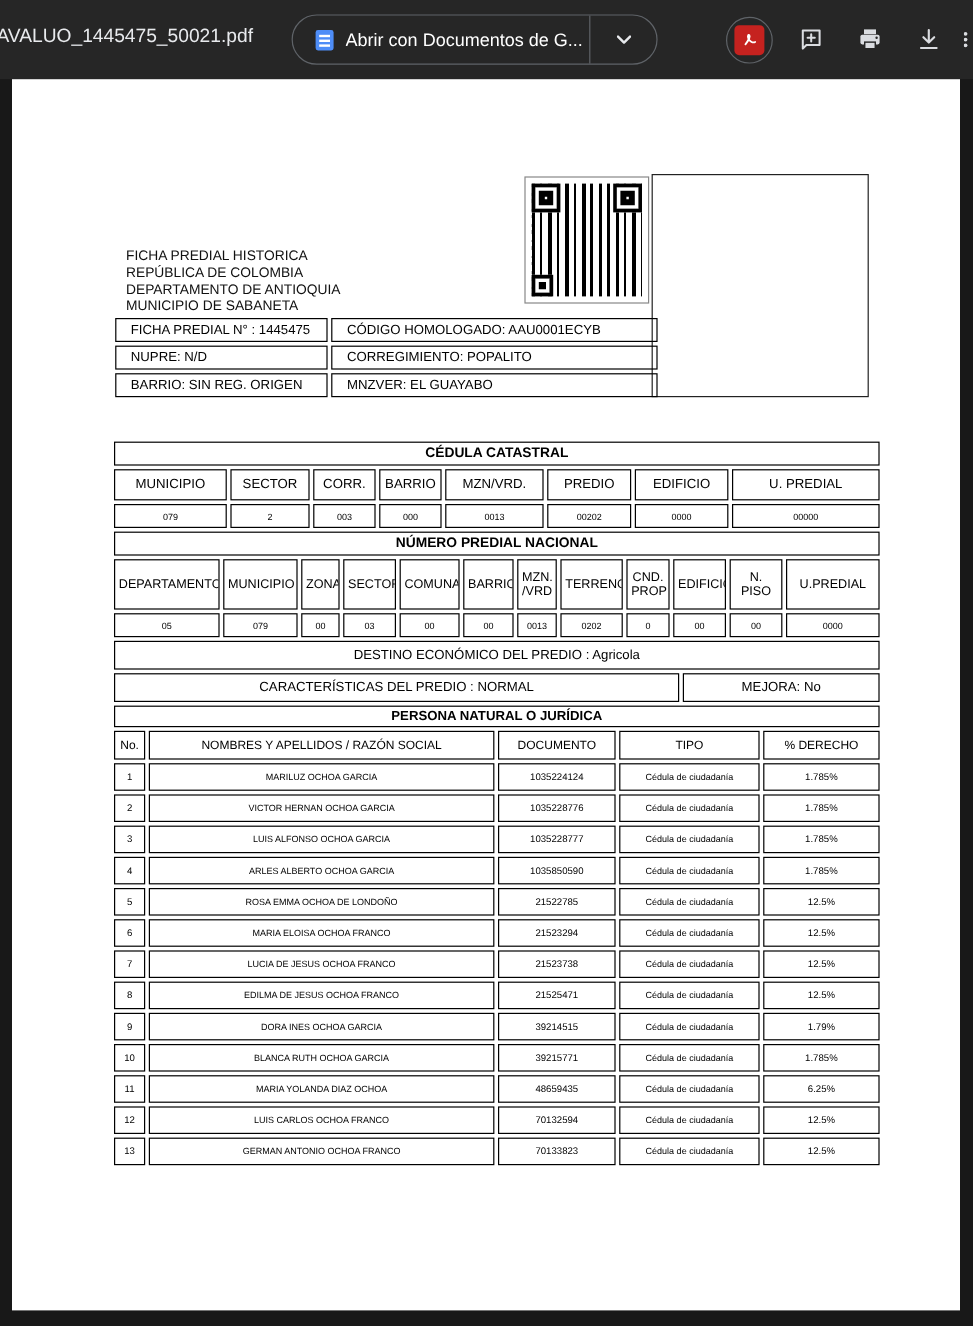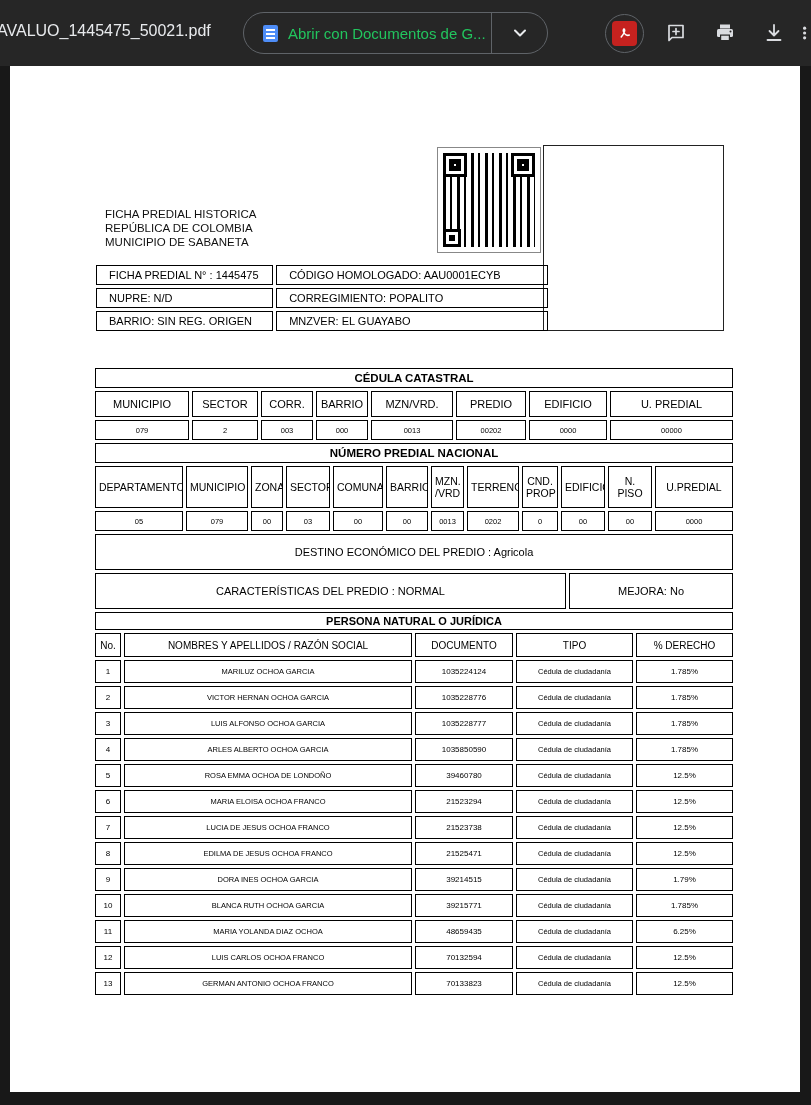--- a/index.html
+++ b/index.html
@@ -5,21 +5,21 @@
   * { margin:0; padding:0; box-sizing:border-box; }
   html,body { width:811px; height:1105px; background:#181818; overflow:hidden;
               font-family:"Liberation Sans", sans-serif; }
   .stage { position:relative; width:811px; height:1105px; background:#181818; }
 
   
   .topbar { position:absolute; left:0; top:0; width:811px; height:66px; background:#262626; }
   .filename { position:absolute; left:-3px; top:22px; color:#e8eaed; font-size:16px; white-space:nowrap; }
   .openwith { position:absolute; left:243px; top:12px; width:305px; height:42px;
               border:1px solid #5f6368; border-radius:21px; display:flex; align-items:center;
-              color:#22c55e; font-size:15px; cursor:pointer; }
+              color:#ffffff; font-size:15px; cursor:pointer; }
   .openwith .docsicon { width:15px; height:17px; margin:0 10px 0 19px; background:#4e8df7;
               border-radius:2px; position:relative; flex:0 0 auto; }
   .openwith .docsicon::before { content:""; position:absolute; left:3px; right:3px; top:4px; height:2px;
               background:#fff; box-shadow:0 4px 0 #fff, 0 8px 0 #fff; }
   .openwith .label { white-space:nowrap; overflow:hidden; }
   .openwith .pilldiv { width:1px; height:40px; background:#5f6368; margin-left:auto; }
   .openwith .caret { width:55px; display:flex; align-items:center; justify-content:center; }
   .topicons { position:absolute; right:0; top:0; height:66px; display:flex; align-items:center; }
   .iconbtn { width:40px; height:40px; display:flex; align-items:center; justify-content:center;
              margin-right:9px; cursor:pointer; }
@@ -60,21 +60,21 @@
   table.grid { border-collapse:separate; border-spacing:3px; table-layout:fixed; width:644px; margin-top:-3px; }
   table.grid:first-child { margin-top:0; }
   .grid td { border:1px solid #000; text-align:center; vertical-align:middle; padding:1px 3px;
              overflow:hidden; white-space:pre-line; }
   .t-title { font-size:11.5px; height:20px;font-weight:bold; }
   .t-head  { font-size:11px; height:26px; }
   .t-head2 { font-size:10.5px; height:42px; }
   .t-val   { font-size:7.5px; height:20px; }
   .t-left  { text-align:left; padding-left:5px; }
   .t-mat   { font-size:11px; height:42px; vertical-align:top; padding-top:4px; }
-  .t-line  { font-size:11px; height:36px; }
+  .t-line  { font-size:11px; height:24px; }
   .p-head  { font-size:10px; height:24px; }
   .p-row td{ height:23px; font-size:7.5px; }
   .p-row .pnum { font-size:8px; }
 
   svg { display:block; }
 </style>
 </head>
 <body>
 
 <div class="stage">
@@ -130,20 +130,21 @@
         </svg>
       </div>
     </div>
   </div>
 
   <div class="page">
 
     <div class="dochead">
       <div>FICHA PREDIAL HISTORICA</div>
       <div>REPÚBLICA DE COLOMBIA</div>
+      <div>DEPARTAMENTO DE ANTIOQUIA</div>
       <div>MUNICIPIO DE SABANETA</div>
     </div>
 
     <div class="qr">
       <div class="qrinner">
           <span class="qrfind"></span>
         </div>
     </div>
     <div class="photobox"></div>
 
@@ -332,21 +333,21 @@
               <td class="t-left pnum">4</td>
               <td class="t-left">ARLES ALBERTO OCHOA GARCIA</td>
               <td class="t-left pnum">1035850590</td>
               <td class="t-left">Cédula de ciudadanía</td>
               <td class="t-left pnum">1.785%</td>
             </tr>
 
             <tr class="p-row">
               <td class="t-left pnum">5</td>
               <td class="t-left">ROSA EMMA OCHOA DE LONDOÑO</td>
-              <td class="t-left pnum">39460780</td>
+              <td class="t-left pnum">21522785</td>
               <td class="t-left">Cédula de ciudadanía</td>
               <td class="t-left pnum">12.5%</td>
             </tr>
 
             <tr class="p-row">
               <td class="t-left pnum">6</td>
               <td class="t-left">MARIA ELOISA OCHOA FRANCO</td>
               <td class="t-left pnum">21523294</td>
               <td class="t-left">Cédula de ciudadanía</td>
               <td class="t-left pnum">12.5%</td>

